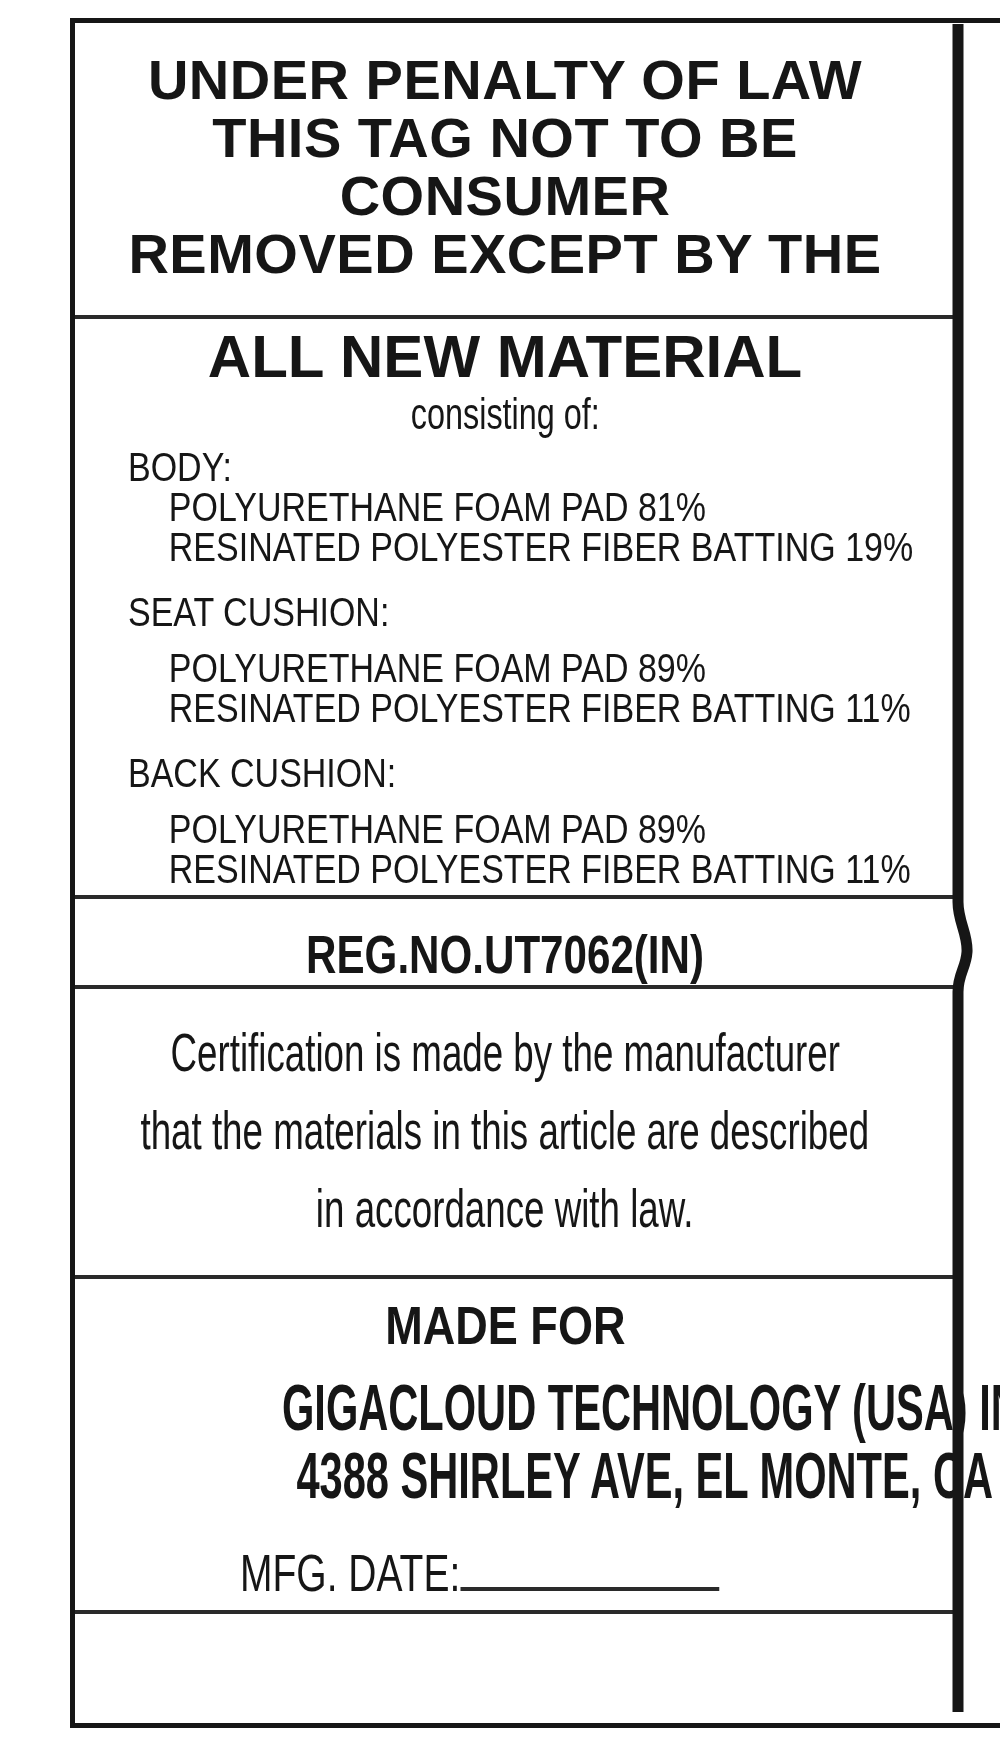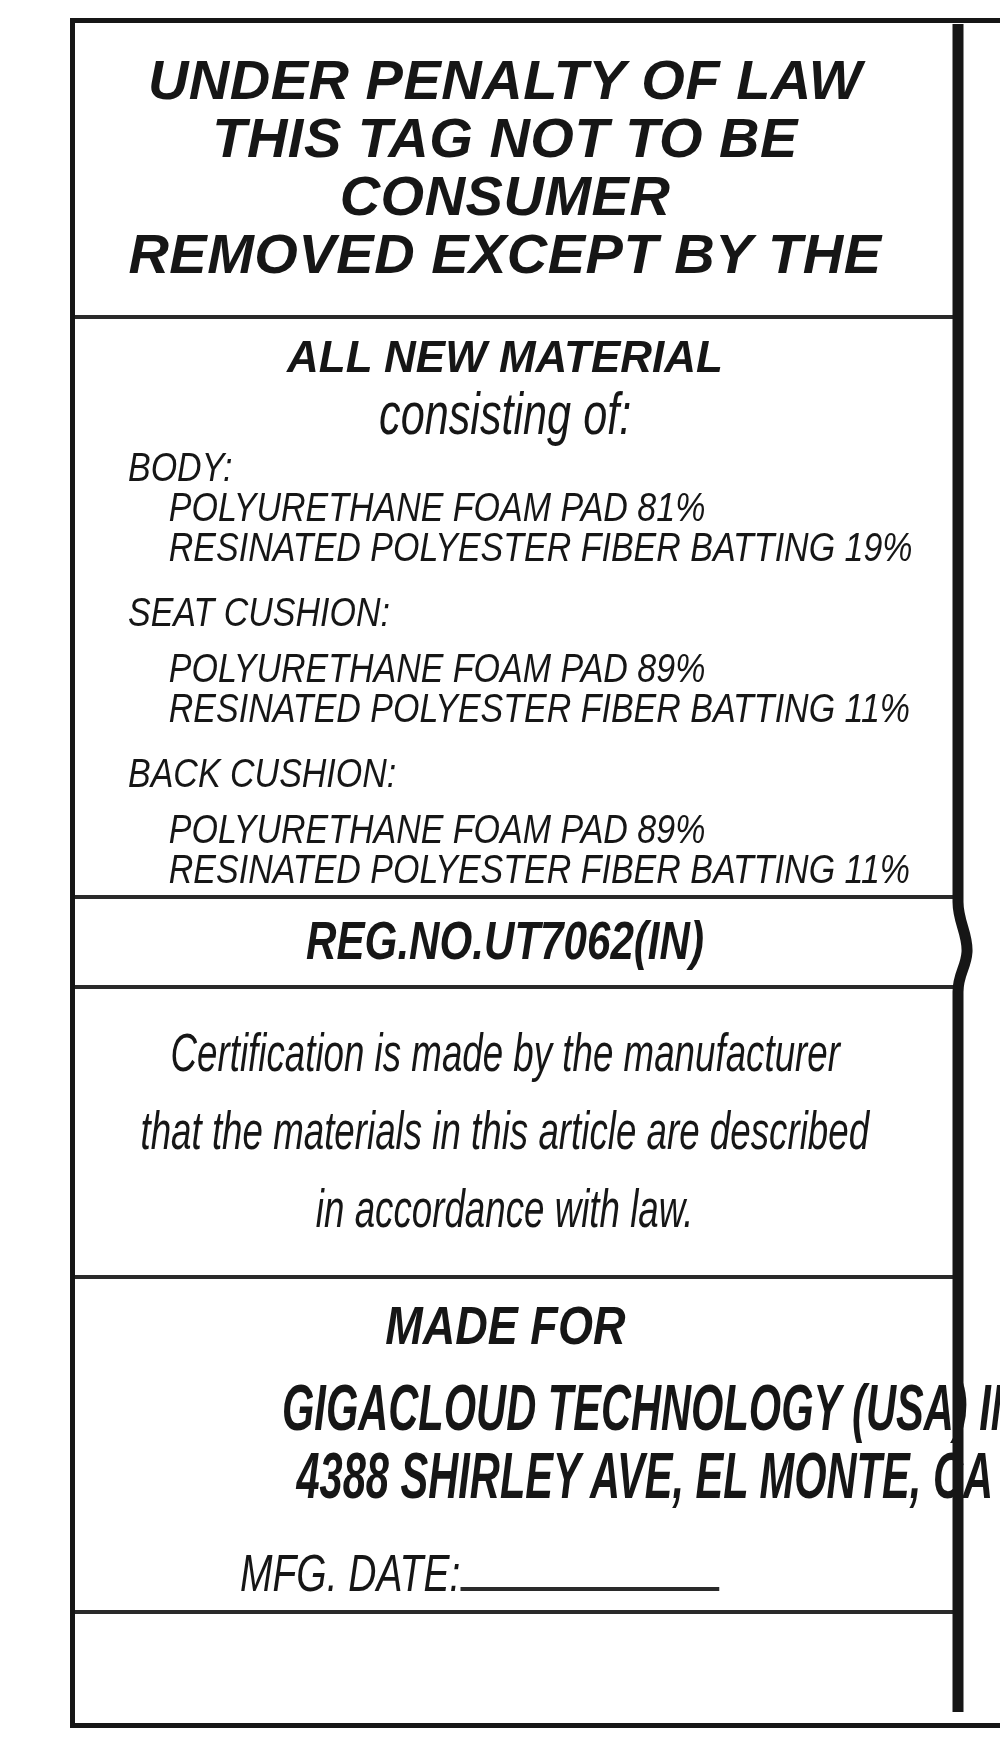--- a/index.html
+++ b/index.html
@@ -13,56 +13,56 @@
   }
   .label-box{
     position:absolute;
     left:70px; top:18px;
     width:930px; height:1710px;
     border-top:5px solid #161616;
     border-left:5px solid #161616;
     border-bottom:5px solid #161616;
     box-sizing:border-box;
   }
-  .inner{position:absolute; left:0; top:0; width:925px; height:1367px;font-style:italic;}
+  .inner{position:absolute; left:0; top:0; width:925px; height:1367px;}
   .divider{
     position:absolute; left:0; width:883px; height:4px;
     background:#2a2a2a;
   }
   .sec{position:absolute; left:0; width:860px;}
   .center{text-align:center;}
   .penalty{
     top:28px;
     font-weight:bold; font-size:56px; line-height:58px;
     letter-spacing:0.5px;
   }
   .mat-title{
     top:308px;
-    font-weight:bold; font-size:44px; line-height:52px;
+    font-weight:bold; font-size:60px; line-height:52px;
   }
   .mat-sub{
     top:366px;
-    font-size:60px; line-height:50px;
+    font-size:45px; line-height:50px;
   }
   .narrow{display:inline-block; transform:scaleX(0.72); transform-origin:center;}
   .materials{
     top:424px; left:53px; width:800px;
     font-size:40px; line-height:40px;
   }
   .mat-group{margin:0; padding:0;}
   .mat-group + .mat-group{margin-top:25px;}
   .group-name,.group-item{
     display:block; white-space:nowrap;
     transform:scaleX(0.85); transform-origin:left center;
   }
   .group-name{margin-bottom:0;}
   .gap-after{margin-bottom:16px;}
   .group-item{padding-left:48px;}
   .reg-sec{
-    top:872px; height:90px; display:flex; align-items:center; justify-content:center;
+    top:872px; height:90px; display:flex; align-items:flex-end; justify-content:center;
   }
   .reg-text{
     font-weight:bold; font-size:54px;
     display:inline-block; transform:scaleX(0.78); transform-origin:center;
     white-space:nowrap;
   }
   .cert-sec{
     top:962px; height:290px;
     display:flex; flex-direction:column; align-items:center; justify-content:center;
     font-size:54px; line-height:78px;

